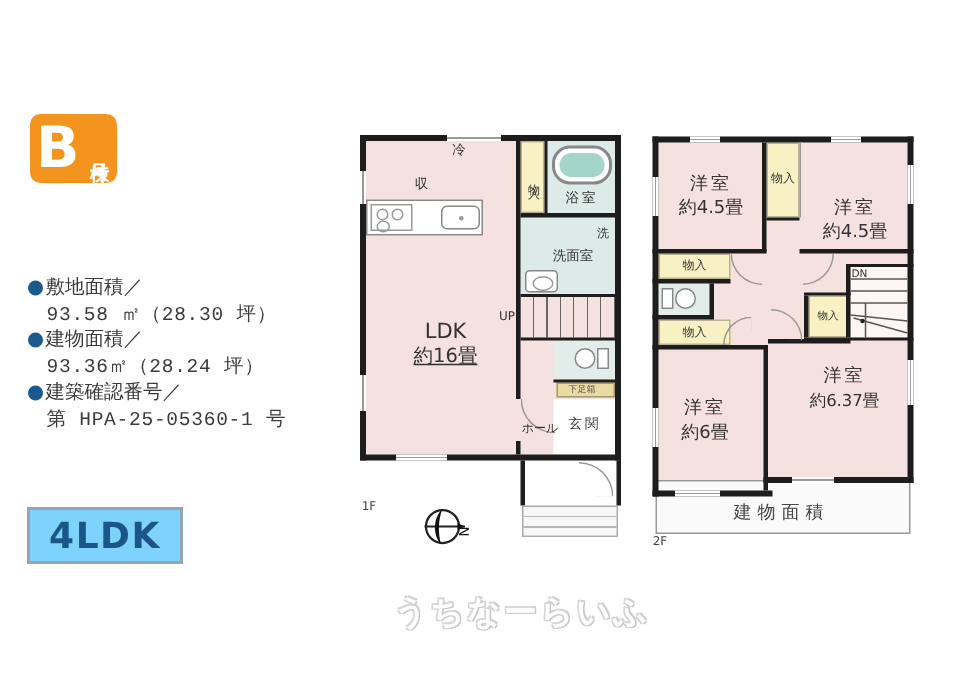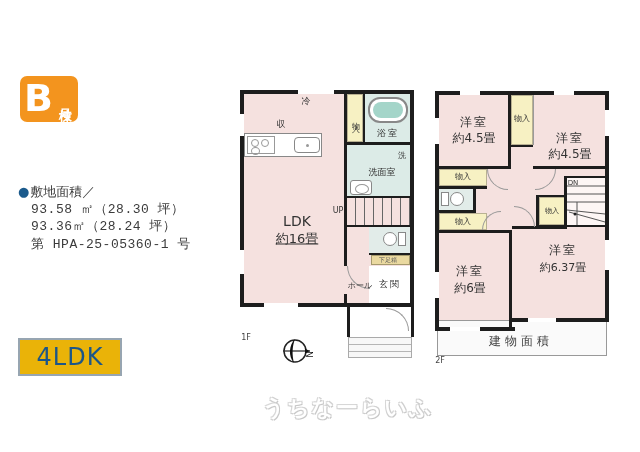--- a/index.html
+++ b/index.html
@@ -21,22 +21,22 @@
   #badge-b{position:absolute;left:20px;top:76px;width:58px;height:46px;background:#f3941e;
            border-radius:7px;display:flex;align-items:center;justify-content:center;gap:3px;}
   #badge-b .big{color:#fff;font-size:38px;font-weight:bold;line-height:1;margin-top:-2px;}
   #badge-b .suffix{color:#fff;font-size:13px;writing-mode:vertical-rl;letter-spacing:1px;font-weight:bold;}
   
   #info{position:absolute;left:18px;top:184px;width:215px;font-size:13px;color:#3b3b3b;}
   #info .line{margin:0 0 1px 0;line-height:16.5px;}
   #info .bullet{color:#1b5a8c;margin-right:1px;}
   #info .val{margin-left:13px;line-height:16.5px;margin-bottom:1px;letter-spacing:0.5px;font-family:Liberation Mono, monospace;}
   
-  #plan-type{position:absolute;left:18px;top:338px;width:100px;height:34px;background:#eab308;
-             border:2px solid #97a5b1;color:#1c5688;font-size:24px;font-weight:normal;
+  #plan-type{position:absolute;left:18px;top:338px;width:100px;height:34px;background:#7dd3fc;
+             border:2px solid #97a5b1;color:#1c5688;font-size:24px;font-weight:bold;
              text-align:center;line-height:34px;letter-spacing:1px;}
   
   #stairs1f{position:absolute;left:347px;top:198px;width:63px;height:27px;background:#f5e1df;
             background-image:repeating-linear-gradient(90deg,rgba(0,0,0,0) 0 8px,#666 8px 9px);}
   
   #porch-steps{position:absolute;left:348px;top:337px;width:64px;height:21px;border:1px solid #aaa;
             background:repeating-linear-gradient(180deg,#f7f7f7 0 6px,#b5b5b5 6px 7px);box-sizing:border-box;}
   
   #balcony{position:absolute;left:437px;top:320px;width:170px;height:36px;background:#fafafa;
            border:1px solid #999;box-sizing:border-box;}
@@ -52,21 +52,23 @@
 <div id="canvas">
 
   <div id="badge-b">
     <span class="big">B</span>
     <span class="suffix">号棟</span>
   </div>
 
   <div id="info">
     <div class="line"><span class="bullet">●</span><span>敷地面積／</span></div>
     <div class="val">93.58 ㎡（28.30 坪）</div>
+    <div class="line"><span class="bullet">●</span><span>建物面積／</span></div>
     <div class="val">93.36㎡（28.24 坪）</div>
+    <div class="line"><span class="bullet">●</span><span>建築確認番号／</span></div>
     <div class="val">第 HPA-25-05360-1 号</div>
   </div>
 
   <div id="plan-type">4LDK</div>
 
   <div class="room pink" style="left:244px;top:94px;width:166px;height:209px;"></div>
 
   <div class="room yellow" style="left:347px;top:94px;width:16px;height:48px;"></div>
   <div class="room wet" style="left:365px;top:94px;width:45px;height:50px;"></div>
   <div class="fixture" style="left:368px;top:97px;width:40px;height:26px;border-radius:12px;border-width:2px;">

